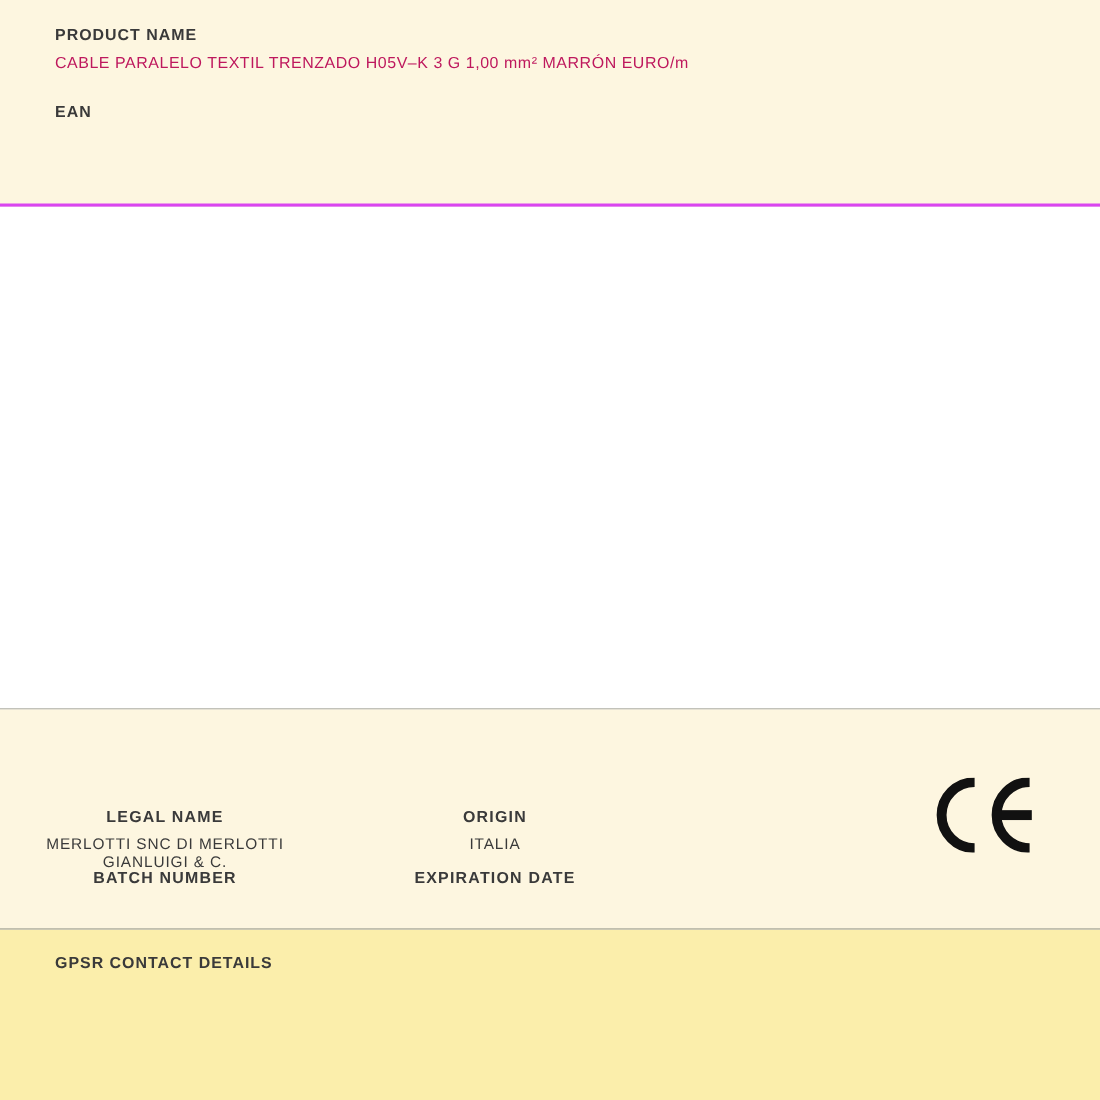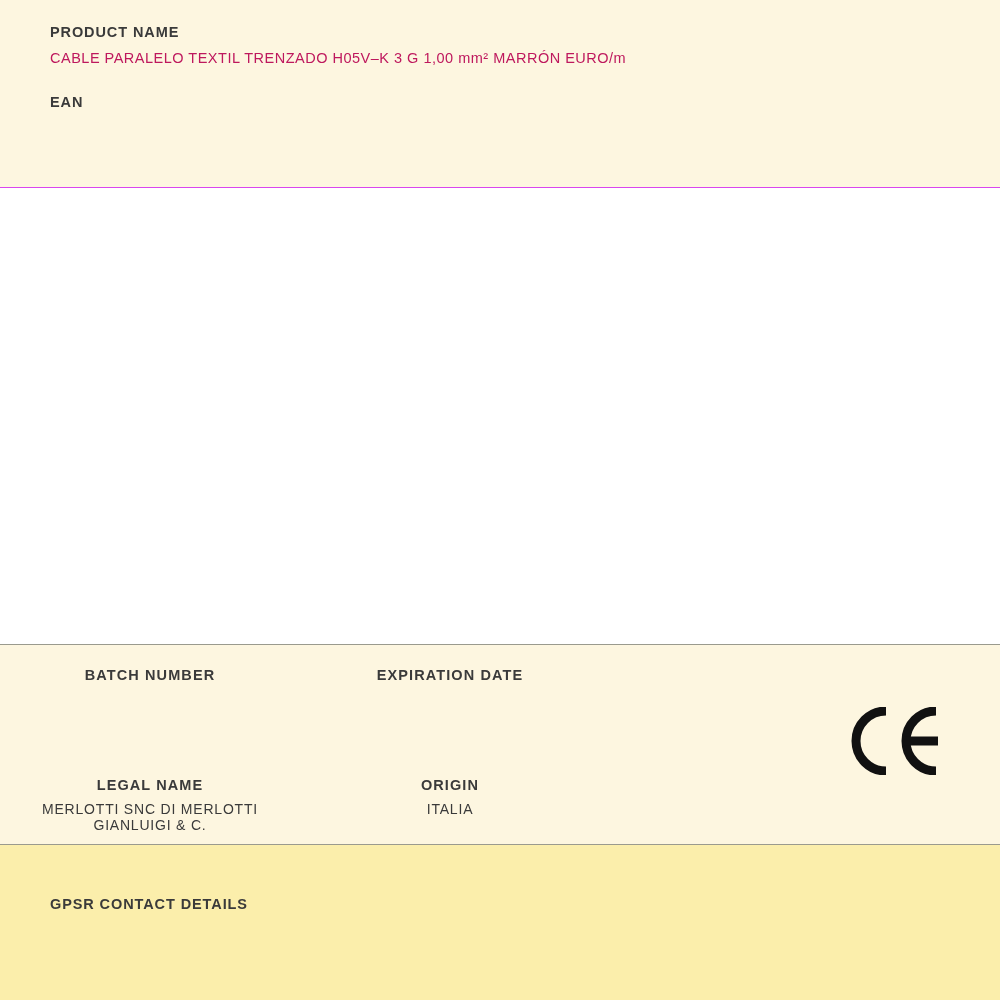--- a/index.html
+++ b/index.html
@@ -19,21 +19,21 @@
     height: 1000px;
     display: flex;
     flex-direction: column;
     background: #ffffff;
   }
 
   
   .top-block {
     background: #fdf6e0;
     padding: 24px 50px 18px 50px;
-    border-bottom: 1px solid #d946ef;
+    border-bottom: 3px solid #d946ef;
     height: 188px;
   }
   .field-label {
     font-size: 14.5px;
     font-weight: bold;
     letter-spacing: 0.9px;
     color: #3a3a3a;
     margin-bottom: 10px;
   }
   .field-value {
@@ -101,21 +101,20 @@
     justify-content: space-between;
     align-items: flex-start;
     height: 155px;
   }
   .footer-label {
     font-size: 14.5px;
     font-weight: bold;
     letter-spacing: 0.9px;
     color: #3a3a3a;
     padding-top: 1px;
-    margin-top: 28px;
   }
   .footer-right {
     text-align: right;
     font-size: 14.5px;
     letter-spacing: 0.6px;
     color: #3a3a3a;
     line-height: 1.95;
   }
   .footer-right div { white-space: nowrap; }
 </style>
@@ -130,40 +129,40 @@
       <div class="field-value">CABLE PARALELO TEXTIL TRENZADO H05V–K 3 G 1,00 mm² MARRÓN EURO/m</div>
     </div>
     <div class="field-group">
       <div class="field-label">EAN</div>
     </div>
   </div>
 
   <div class="media-block"></div>
 
   <div class="info-block">
+    <div class="info-row second">
+      <div class="info-cell third">
+        <div class="info-title">LEGAL NAME</div>
+        <div class="info-value">MERLOTTI SNC DI MERLOTTI GIANLUIGI &amp; C.</div>
+      </div>
+      <div class="info-cell third">
+        <div class="info-title">ORIGIN</div>
+        <div class="info-value">ITALIA</div>
+      </div>
+      <div class="info-cell"></div>
+    </div>
+
     <div class="info-row first">
       <div class="info-cell third">
         <div class="info-title">BATCH NUMBER</div>
         <div class="info-value"></div>
       </div>
       <div class="info-cell third">
         <div class="info-title">EXPIRATION DATE</div>
         <div class="info-value"></div>
-      </div>
-      <div class="info-cell"></div>
-    </div>
-
-    <div class="info-row second">
-      <div class="info-cell third">
-        <div class="info-title">LEGAL NAME</div>
-        <div class="info-value">MERLOTTI SNC DI MERLOTTI GIANLUIGI &amp; C.</div>
-      </div>
-      <div class="info-cell third">
-        <div class="info-title">ORIGIN</div>
-        <div class="info-value">ITALIA</div>
       </div>
       <div class="info-cell"></div>
     </div>
 
     <div class="ce-mark">
       <svg viewBox="0 0 92 68" width="92" height="68" aria-hidden="true">
 
         <path d="M38 4 A30 30 0 1 0 38 64" fill="none" stroke="#111111" stroke-width="9"></path>
 
         <path d="M88 4 A30 30 0 1 0 88 64" fill="none" stroke="#111111" stroke-width="9"></path>

